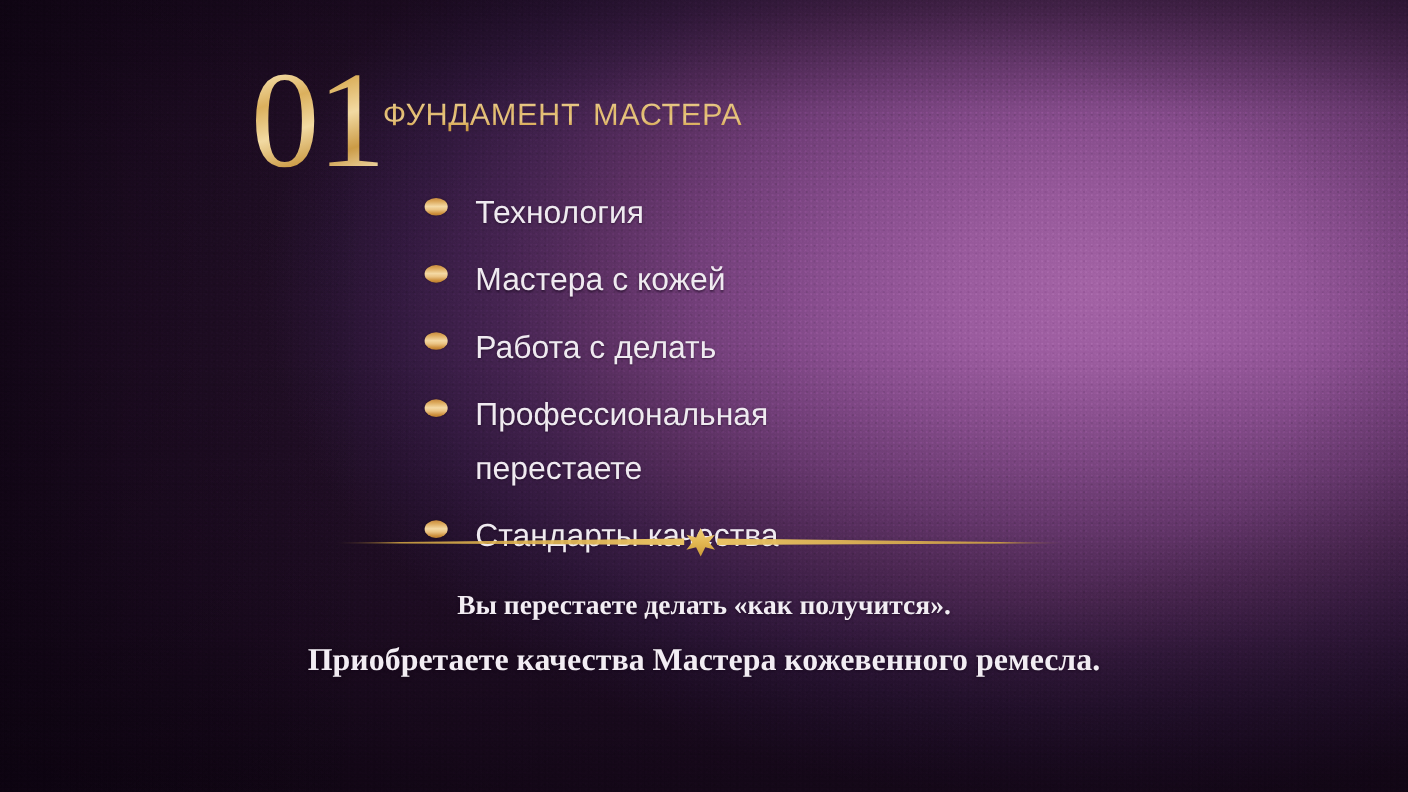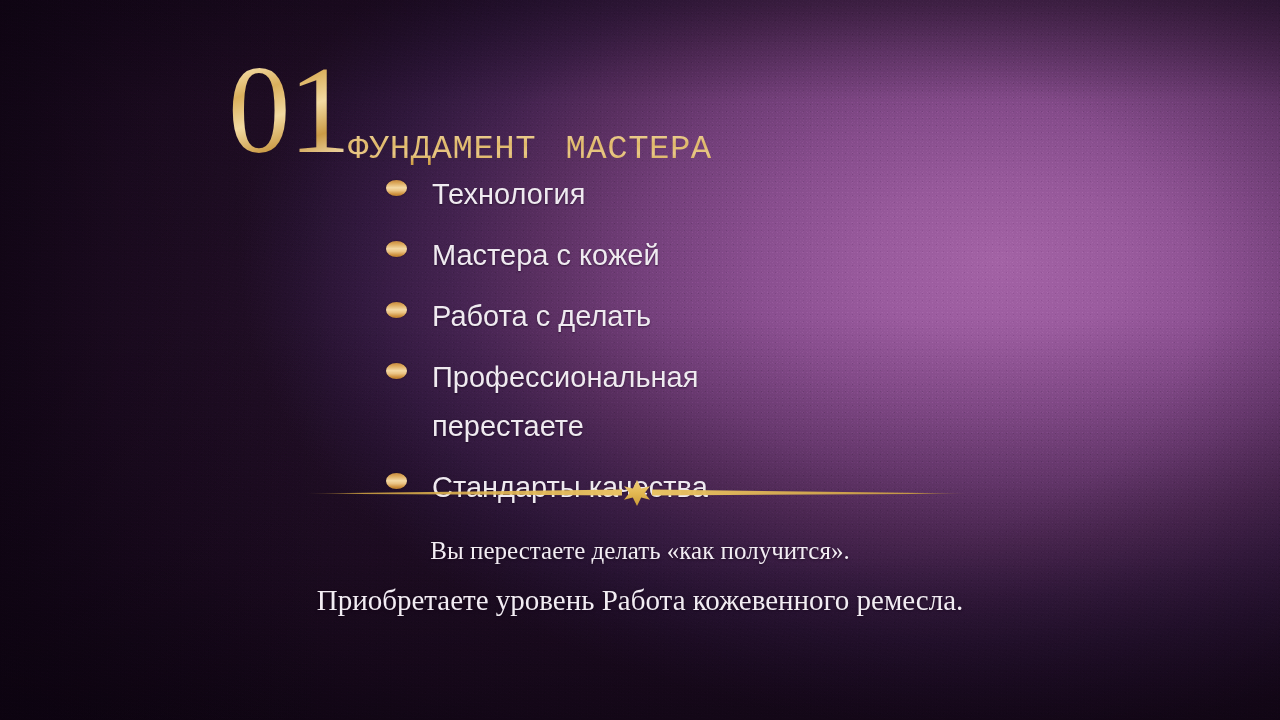--- a/index.html
+++ b/index.html
@@ -115,34 +115,33 @@
       #f2daa2 51%, #cb9b46 71%, #efd6a4 87%, #d5ab52 100%);
     -webkit-background-clip: text;
     background-clip: text;
     color: transparent;
     -webkit-text-fill-color: transparent;
   }
   .title {
     position: absolute;
     left: 120px;
     top: 33px;
-    font-family: Liberation Mono, monospace;
-    font-size: 48px;
+    font-family: Liberation Sans, sans-serif;
+    font-size: 40px;
     line-height: 1;
     font-variant: small-caps;
     text-transform: lowercase;
     letter-spacing: 0.5px;
     white-space: nowrap;
     background: linear-gradient(to bottom,
       #f6e5bb 0%, #efd69f 22%, #dfb768 48%,
       #e9c886 68%, #d4a44c 86%, #c4913c 100%);
     -webkit-background-clip: text;
     background-clip: text;
     color: transparent;
-    margin-top: 40px;
     -webkit-text-fill-color: transparent;
   }
 
   
   .bullets {
     position: absolute;
     left: 386px;
     top: 170px;
     width: 480px;
   }
@@ -184,20 +183,21 @@
   }
   .divider svg { display: block; }
 
   
   .footer {
     position: absolute;
     left: 0;
     top: 532px;
     width: 1280px;
     text-align: center;
+    font-weight: bold;
   }
   .footer-line {
     font-family: "Liberation Serif", serif;
     color: #f2edf3;
     text-shadow: 0 1px 3px rgba(18,4,24,0.6);
     white-space: nowrap;
   }
   .footer-line-1 { font-size: 25px; line-height: 38px; }
   .footer-line-2 { font-size: 29px; line-height: 44px; margin-top: 8px; }
 </style>
@@ -267,16 +267,16 @@
         </linearGradient>
       </defs>
       <polygon points="6,15.4 322,11.6 322,17.4 6,15.8" fill="url(#gl)"></polygon>
       <polygon points="666,15.4 352,11.6 352,17.4 666,15.8" fill="url(#gr)"></polygon>
       <polygon points="337,2 341.2,10.6 350,8.2 344.6,15 350,21.8 341.2,19.4 337,28 332.8,19.4 324,21.8 329.4,15 324,8.2 332.8,10.6" fill="url(#gs)"></polygon>
     </svg>
   </div>
 
   <div class="footer">
     <div class="footer-line footer-line-1">Вы перестаете делать «как получится».</div>
-    <div class="footer-line footer-line-2">Приобретаете уровень Работа кожевенного ремесла.</div>
+    <div class="footer-line footer-line-2">Приобретаете качества Мастера кожевенного ремесла.</div>
   </div>
 
 </div>
 
 </body></html>

